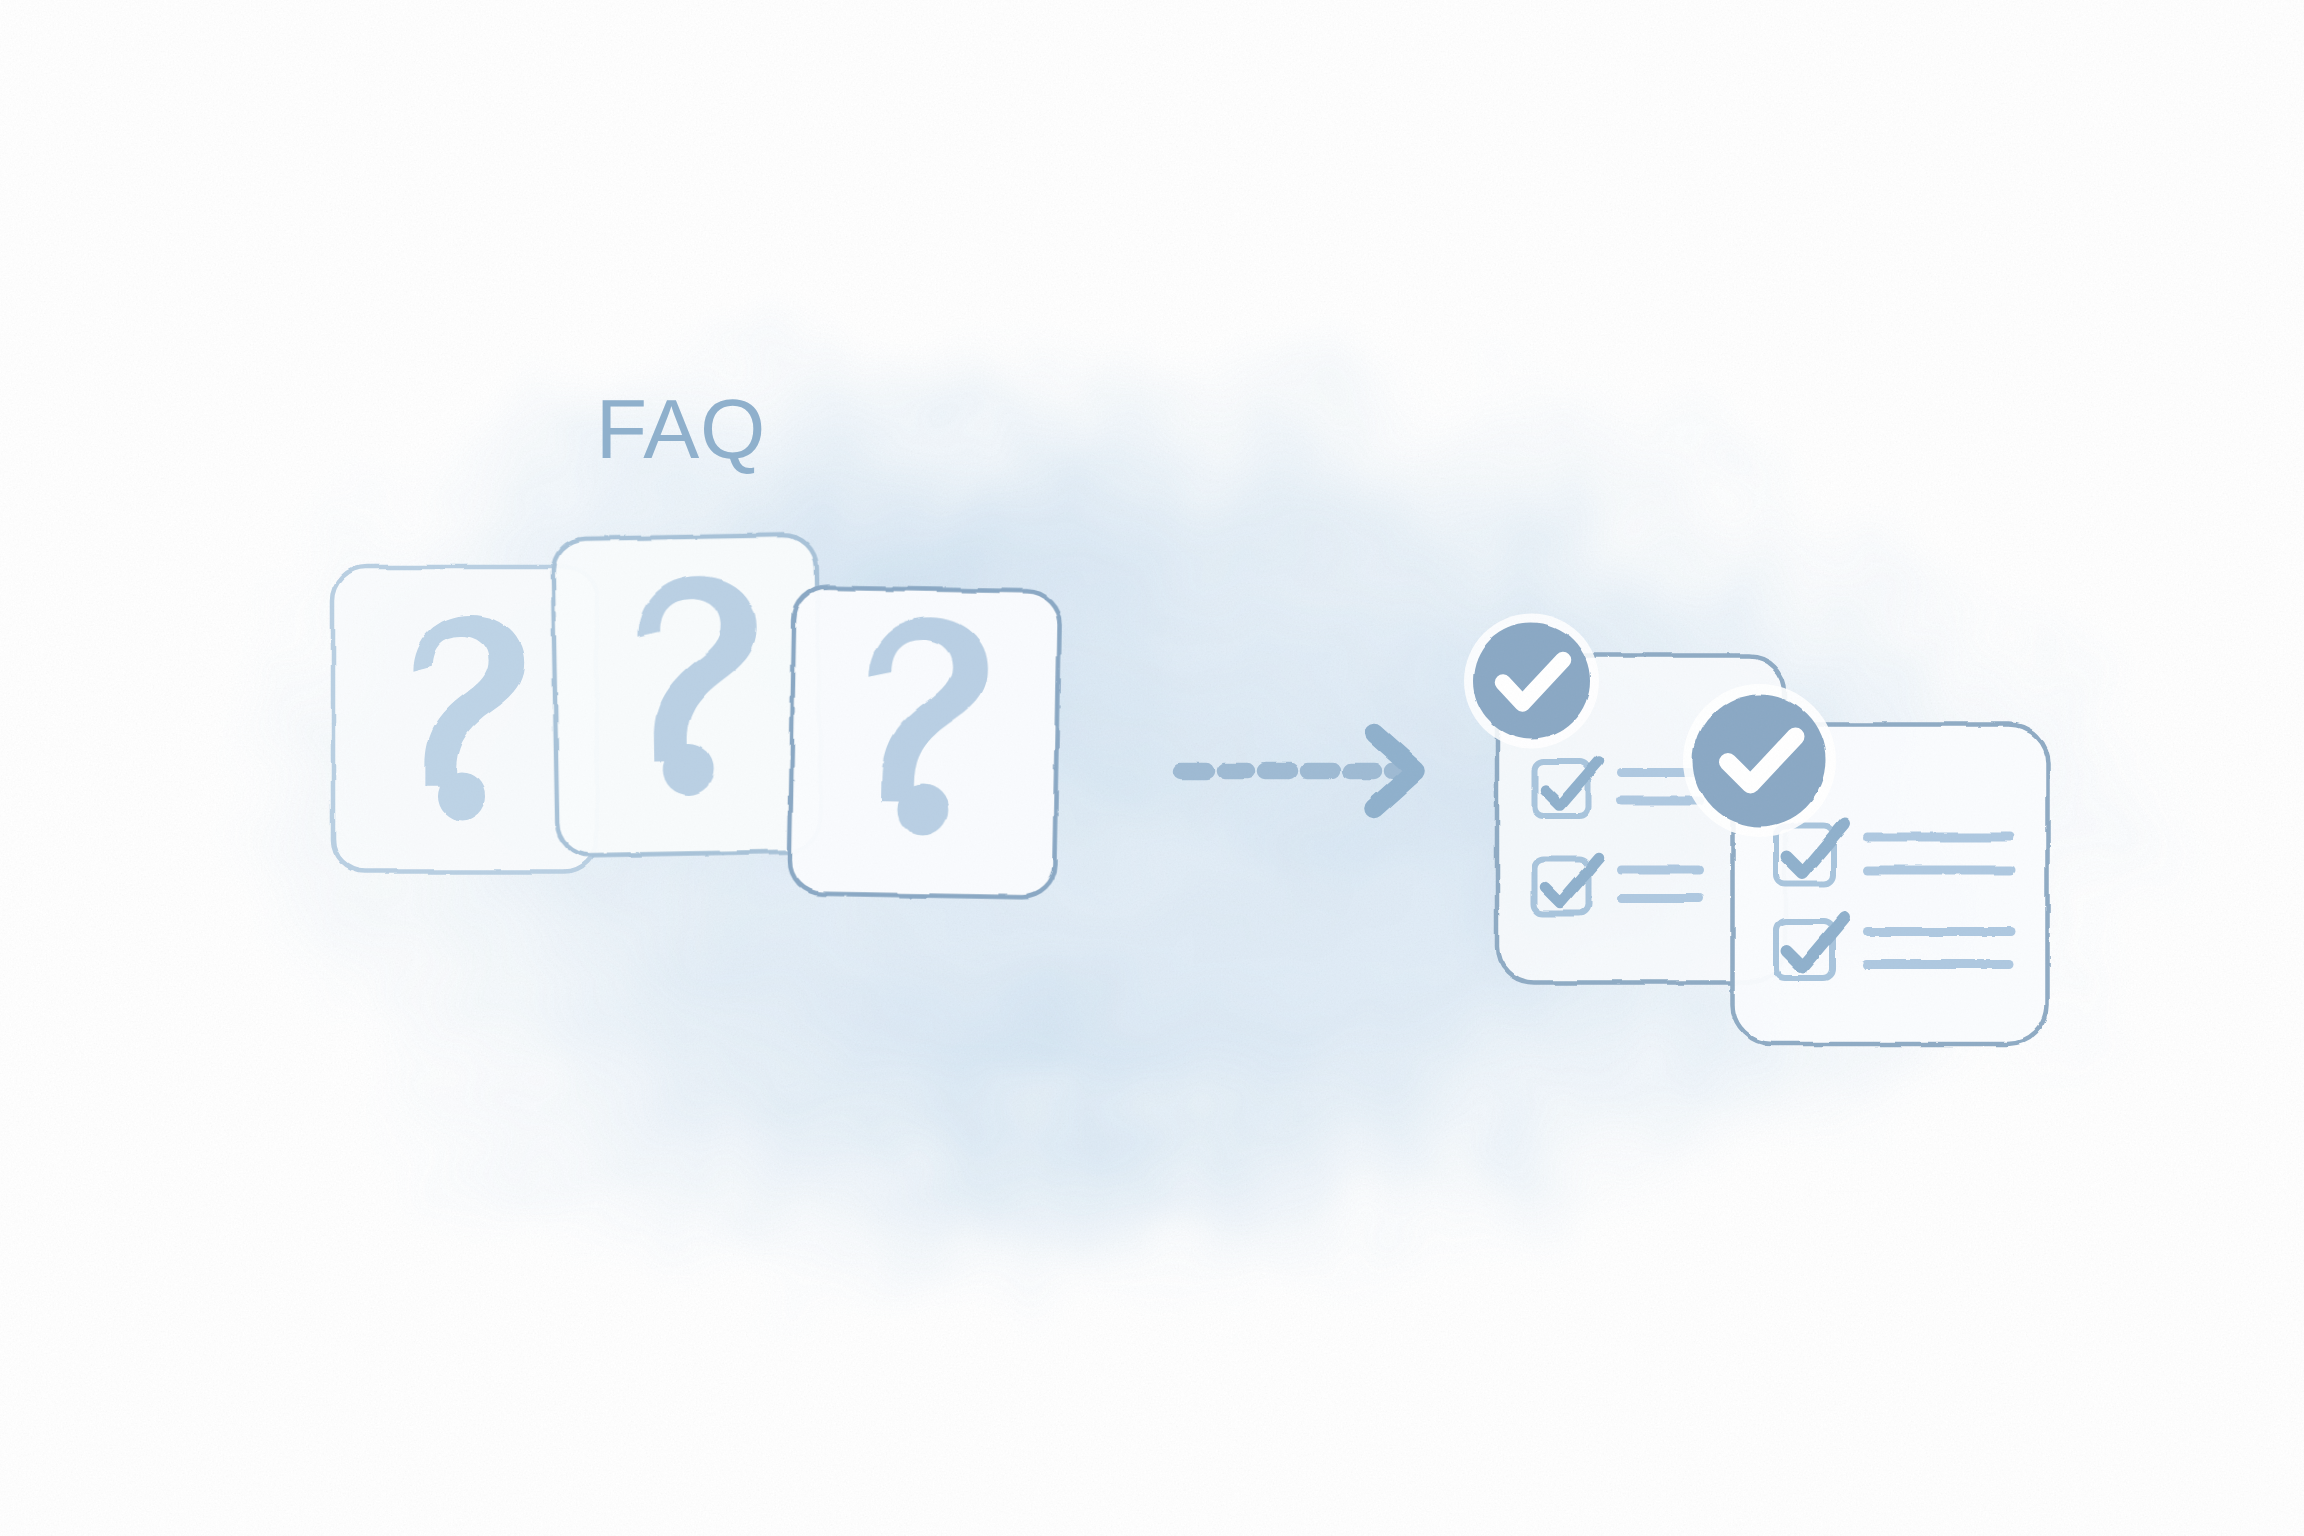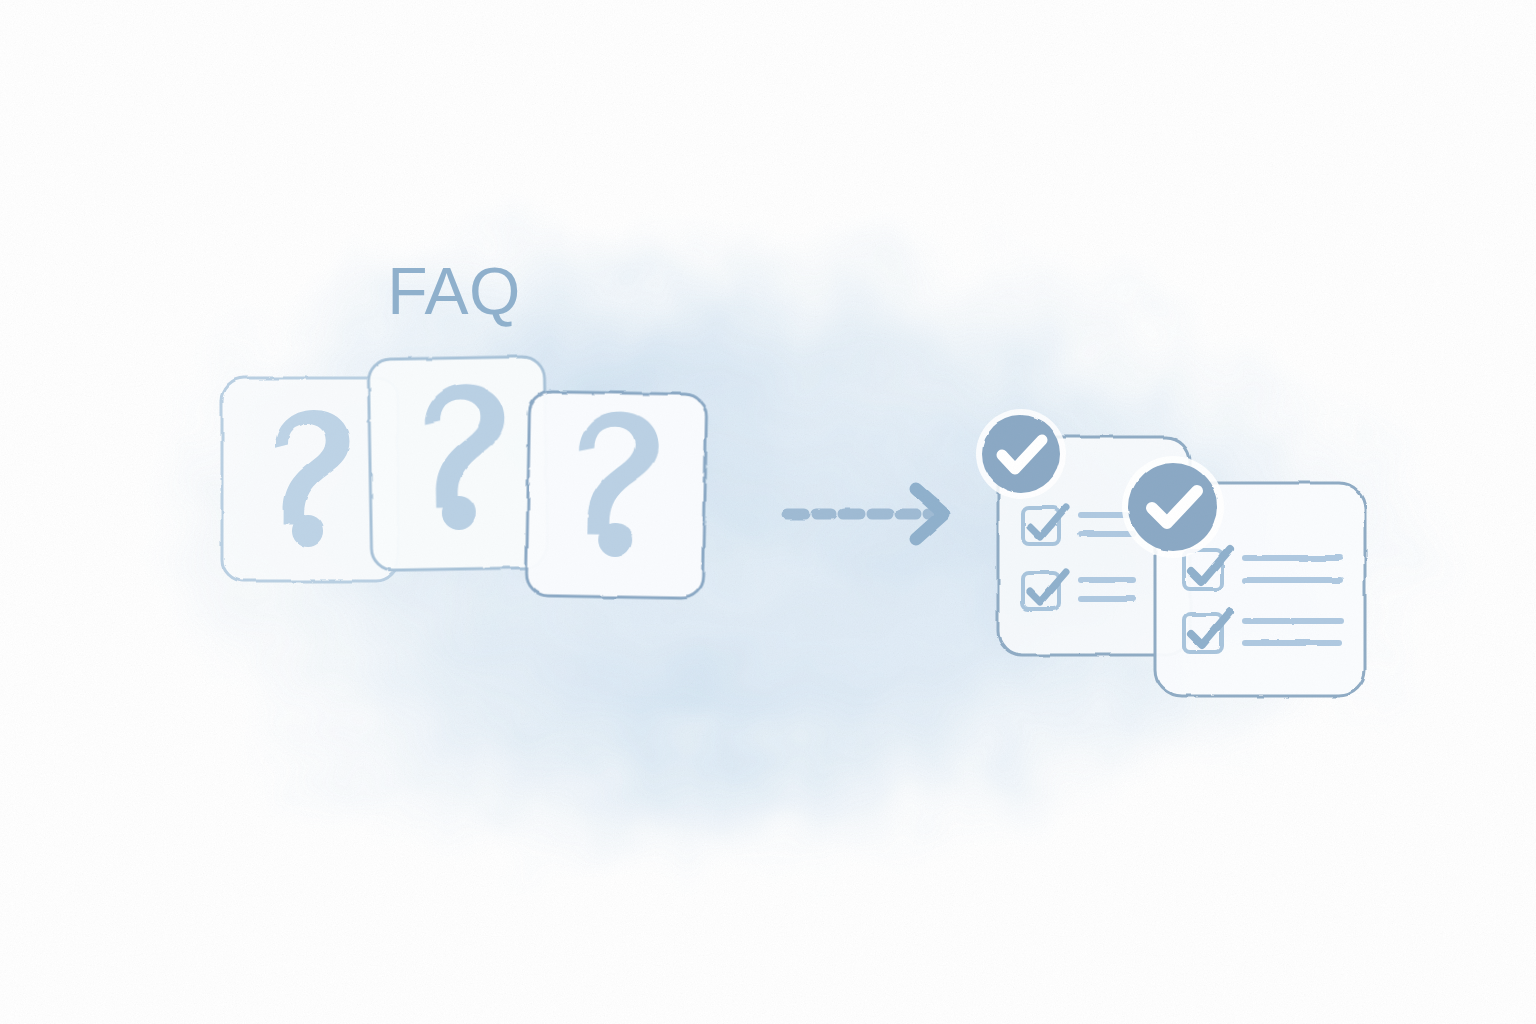--- a/index.html
+++ b/index.html
@@ -24,21 +24,21 @@
     height: 1024px;
     display: block;
   }
   #faq-label {
     position: absolute;
     left: 0;
     top: 258px;
     width: 908px;
     text-align: center;
     font-family: "Liberation Sans", sans-serif;
-    font-size: 66px;
+    font-size: 56px;
     font-weight: 400;
     letter-spacing: 0.5px;
     color: #8fb0cc;
     user-select: none;
     line-height: 1;
   }
 </style>
 </head>
 <body>
 

